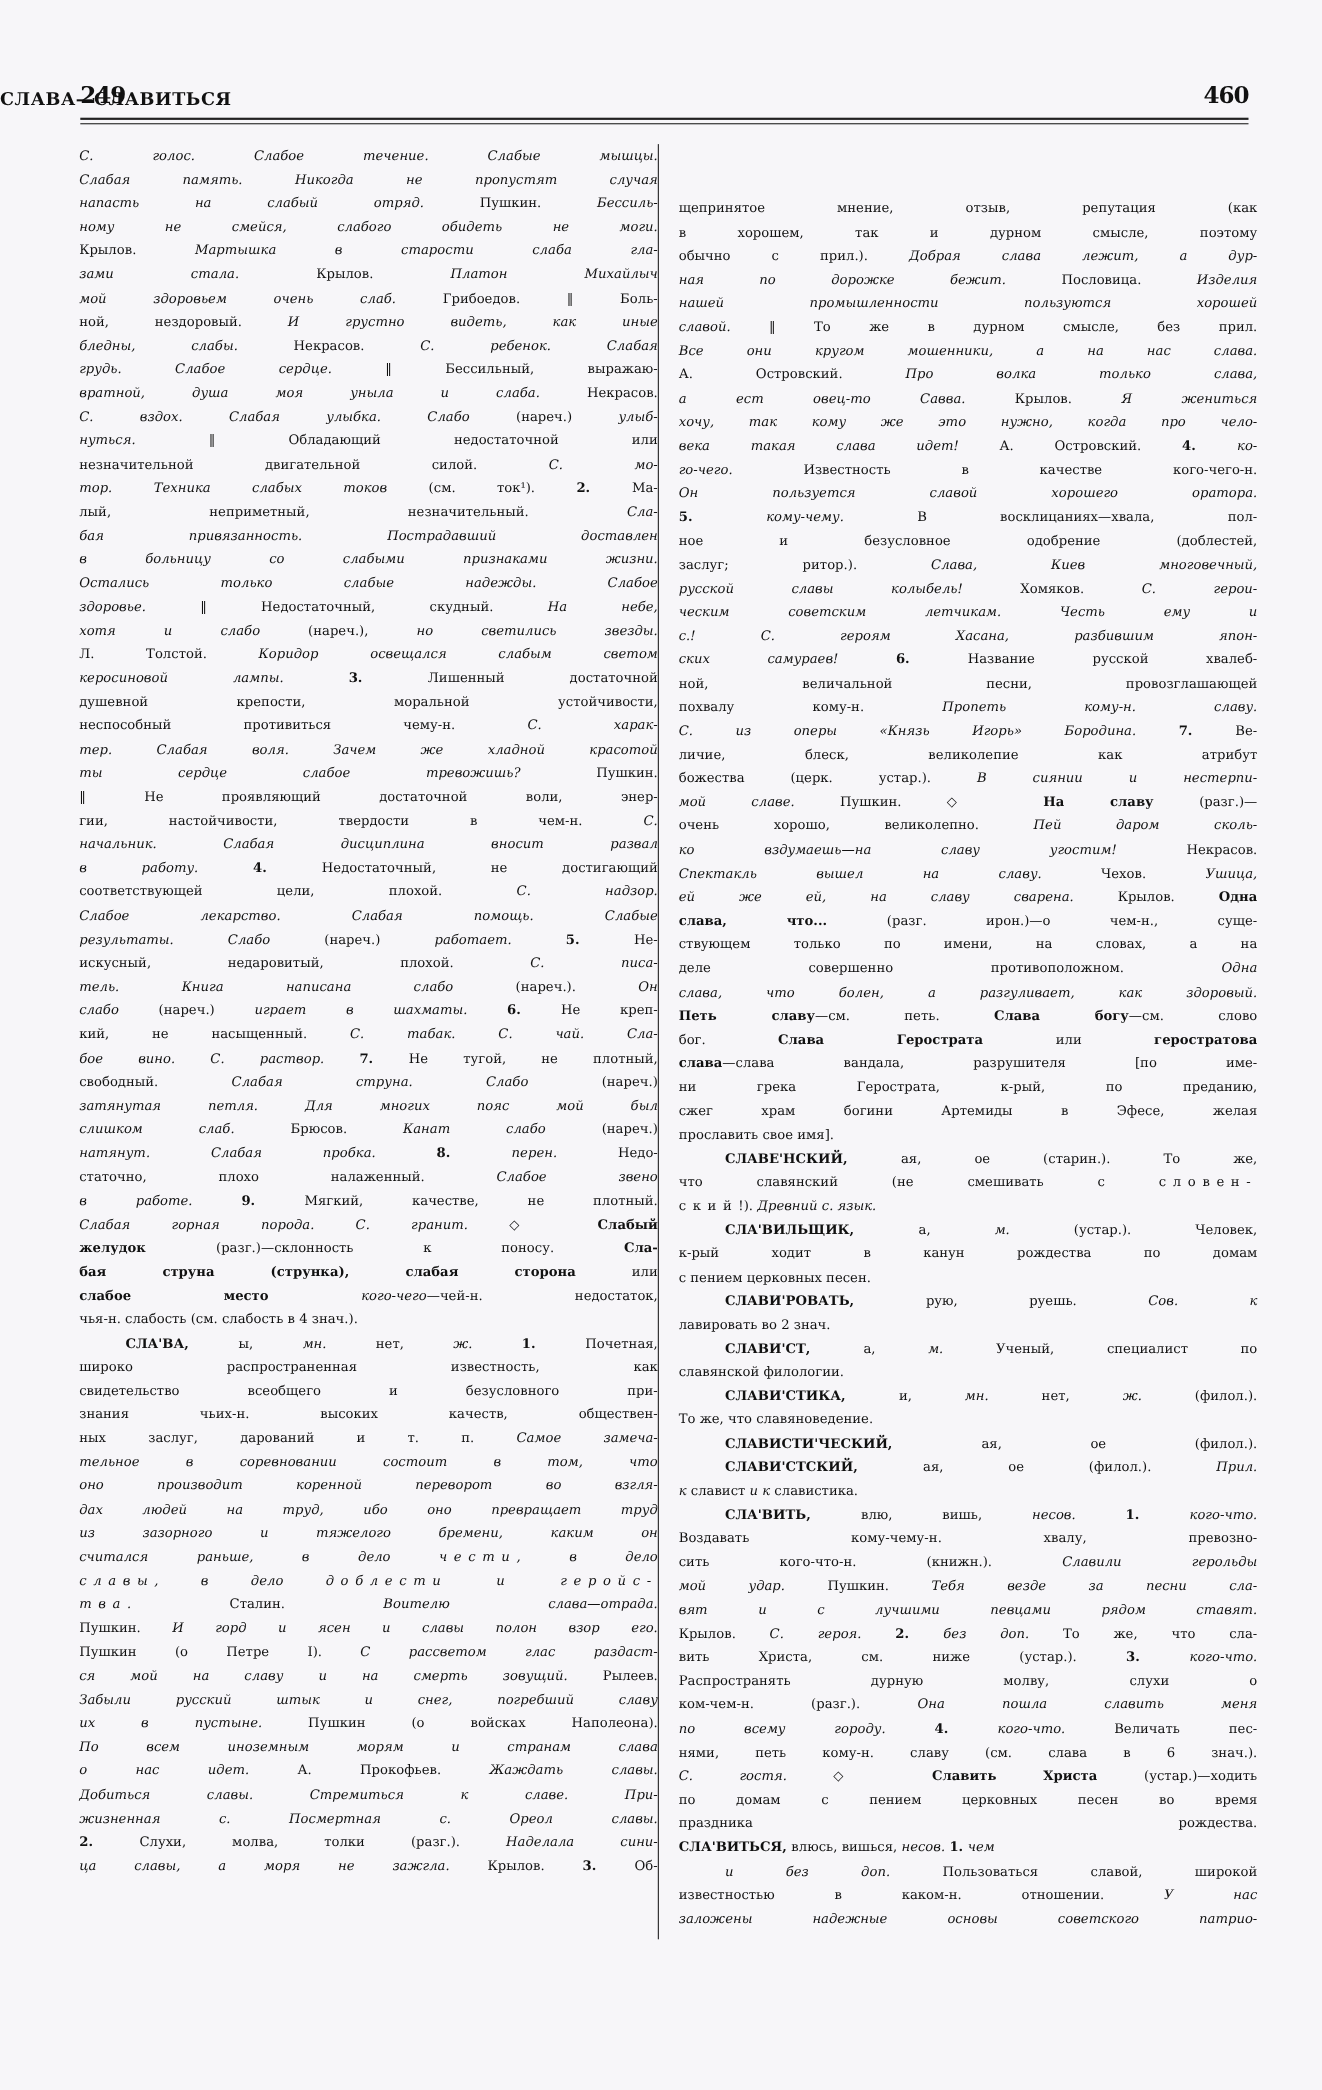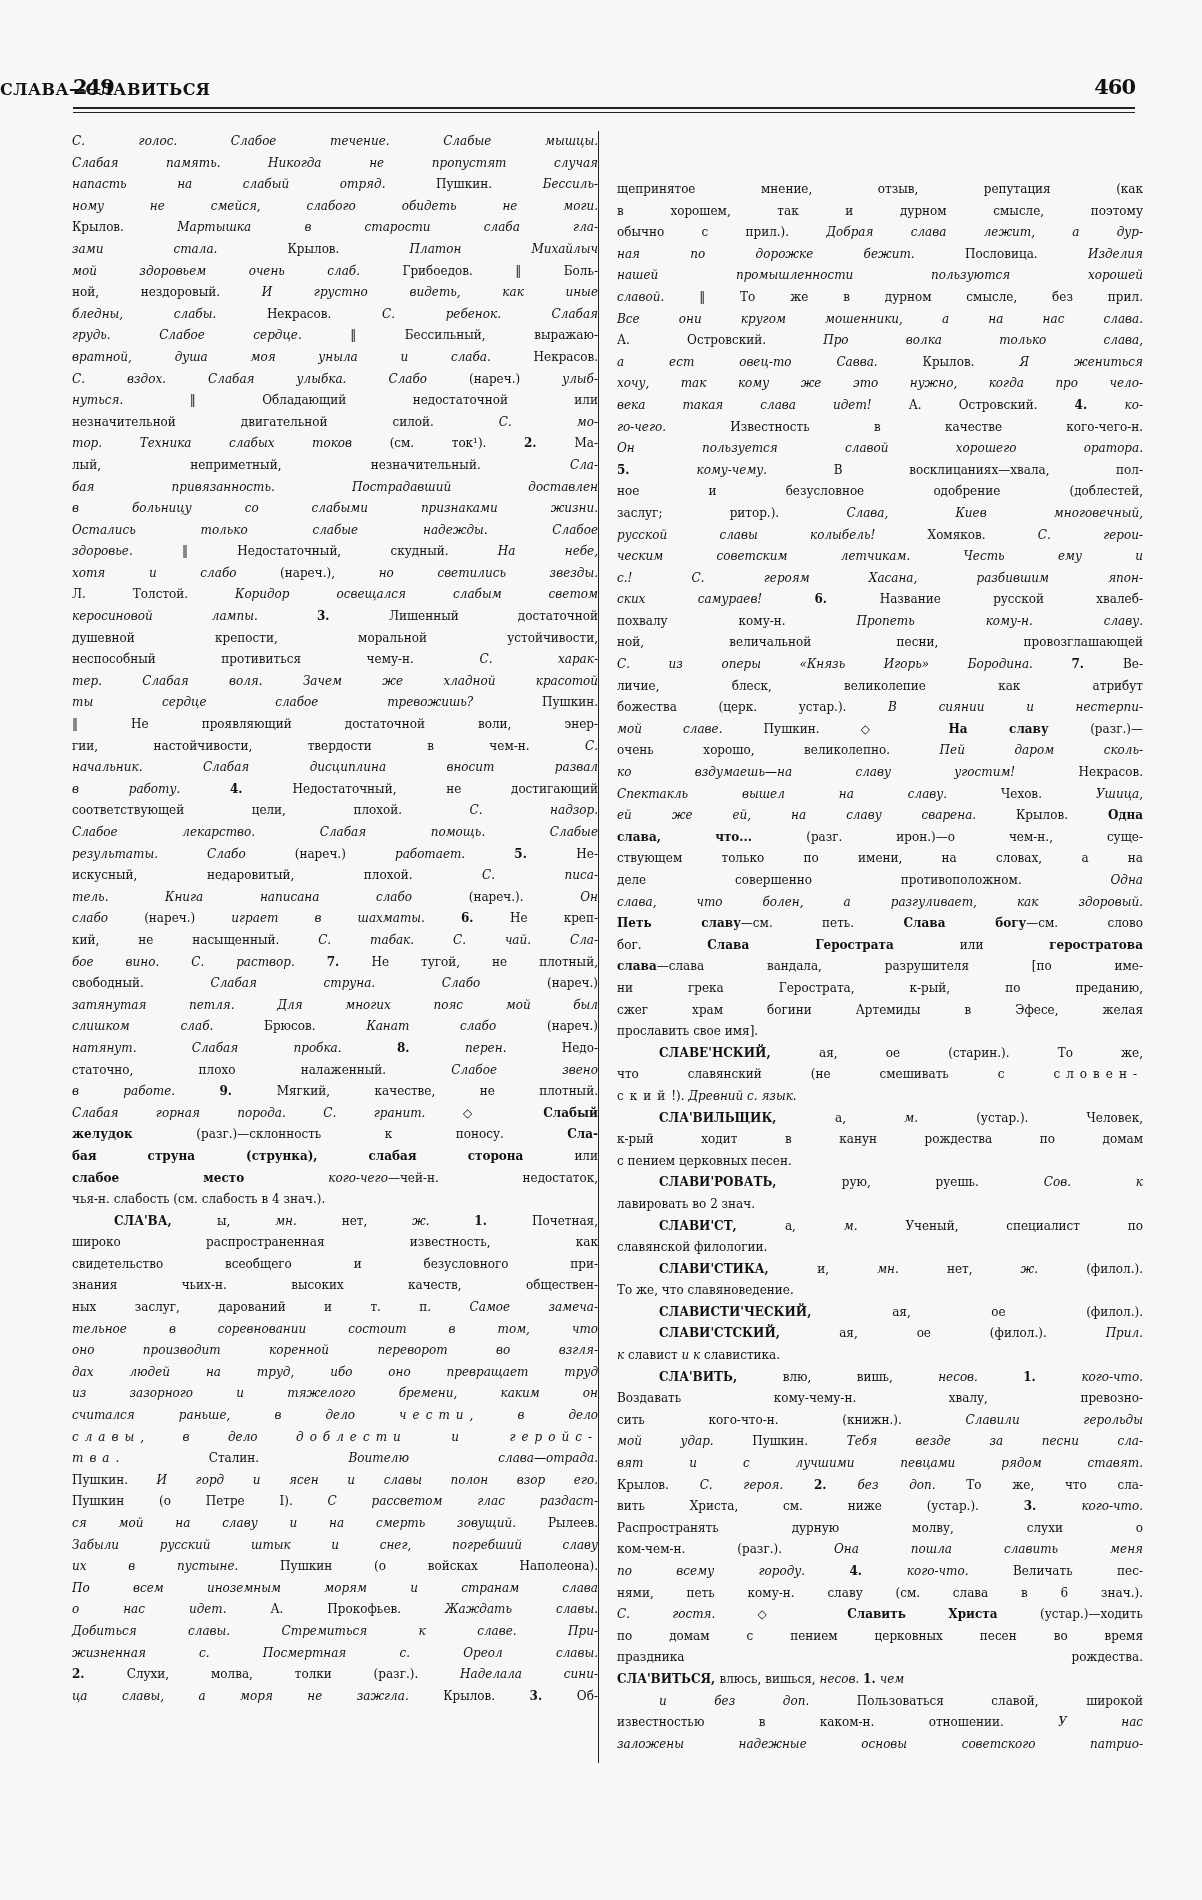--- a/index.html
+++ b/index.html
@@ -124,22 +124,22 @@
     <div class="line"><span class="i">века такая слава идет! </span><span class="">А. Островский. </span><span class="b">4. </span><span class="i">ко-</span></div>
     <div class="line"><span class="i">го-чего. </span><span class="">Известность в качестве кого-чего-н.</span></div>
     <div class="line"><span class="i">Он пользуется славой хорошего оратора.</span></div>
     <div class="line"><span class="b">5. </span><span class="i">кому-чему. </span><span class="">В восклицаниях—хвала, пол-</span></div>
     <div class="line"><span class="">ное и безусловное одобрение (доблестей,</span></div>
     <div class="line"><span class="">заслуг; ритор.). </span><span class="i">Слава, Киев многовечный,</span></div>
     <div class="line"><span class="i">русской славы колыбель! </span><span class="">Хомяков. </span><span class="i">С. герои-</span></div>
     <div class="line"><span class="i">ческим советским летчикам. Честь ему и</span></div>
     <div class="line"><span class="i">с.! С. героям Хасана, разбившим япон-</span></div>
     <div class="line"><span class="i">ских самураев! </span><span class="b">6. </span><span class="">Название русской хвалеб-</span></div>
+    <div class="line"><span class="">ной, величальной песни, провозглашающей</span></div>
     <div class="line"><span class="">похвалу кому-н. </span><span class="i">Пропеть кому-н. славу.</span></div>
-    <div class="line"><span class="">ной, величальной песни, провозглашающей</span></div>
     <div class="line"><span class="i">С. из оперы «Князь Игорь» Бородина. </span><span class="b">7. </span><span class="">Ве-</span></div>
     <div class="line"><span class="">личие, блеск, великолепие как атрибут</span></div>
     <div class="line"><span class="">божества (церк. устар.). </span><span class="i">В сиянии и нестерпи-</span></div>
     <div class="line"><span class="i">мой славе. </span><span class="">Пушкин. ◇ </span><span class="b">На славу </span><span class="">(разг.)—</span></div>
     <div class="line"><span class="">очень хорошо, великолепно. </span><span class="i">Пей даром сколь-</span></div>
     <div class="line"><span class="i">ко вздумаешь—на славу угостим! </span><span class="">Некрасов.</span></div>
     <div class="line"><span class="i">Спектакль вышел на славу. </span><span class="">Чехов. </span><span class="i">Ушица,</span></div>
     <div class="line"><span class="i">ей же ей, на славу сварена. </span><span class="">Крылов. </span><span class="b">Одна</span></div>
     <div class="line"><span class="b">слава, что... </span><span class="">(разг. ирон.)—о чем-н., суще-</span></div>
     <div class="line"><span class="">ствующем только по имени, на словах, а на</span></div>

